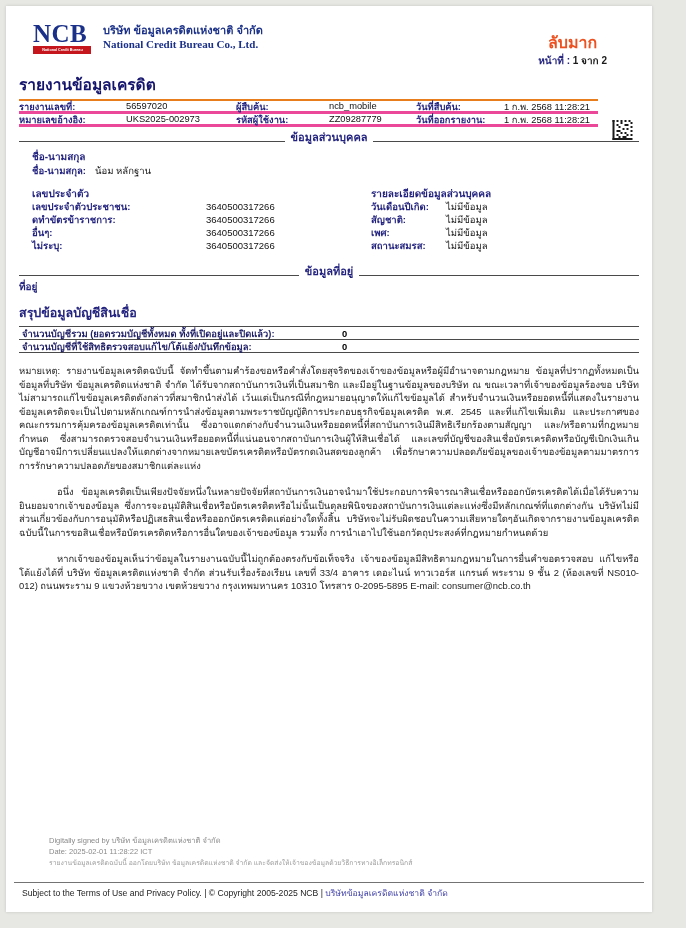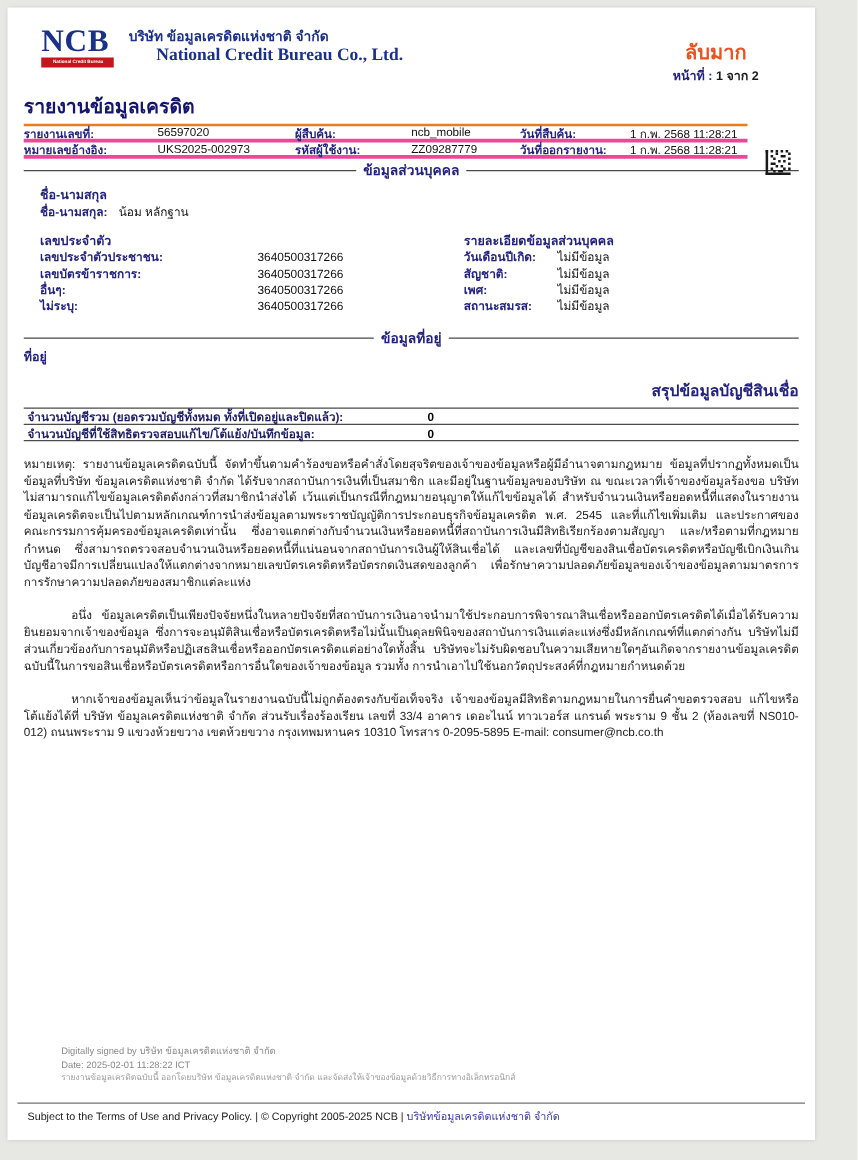--- a/index.html
+++ b/index.html
@@ -28,46 +28,45 @@
     font-weight:bold; font-size:25px; line-height:24px; color:#1b3189; letter-spacing:.5px;
   }
   .logo-bar {
     background:#c4161c; color:#fff; height:8px; width:58px;
     display:flex; align-items:center; justify-content:center; overflow:hidden;
   }
   .logo-bar span { font-size:6px; transform:scale(.62); white-space:nowrap; font-weight:bold; }
   .company { margin-left:8px; margin-top:1px; }
   .company-th { color:#1b3189; font-weight:bold; font-size:11px; line-height:14px; }
   .company-en {
-    color:#1b3189; font-weight:bold; font-size:14px; line-height:15px;
+    color:#1b3189; font-weight:bold; font-size:11px; line-height:15px;
     font-family:"Liberation Serif","DejaVu Serif",serif;
-    margin-left:22px;
   }
   .hdr-right { margin-left:auto; text-align:center; margin-right:32px; margin-top:12px; }
   .classification { color:#ee5120; font-weight:bold; font-size:16px; line-height:17px; }
   .page-info { font-size:10px; font-weight:bold; color:#1a1a1a; margin-top:2px; }
   .page-info .lbl { color:#23237f; }
   
   .title-meta { position:relative; margin-top:4px; }
   .meta-area { margin-right:41px; }
   .report-title { color:#15156e; font-weight:bold; font-size:15.5px; padding-bottom:2px; }
   .orange-rule { border-bottom:2.5px solid #e87d1e; }
   .meta-row {
     display:flex; align-items:center; height:13px; font-size:9.3px;
     border-bottom:3px solid #ec4899;
   }
   .meta-row .l { font-weight:bold; color:#23237f; }
   .meta-row .v { color:#111; }
   .c1{width:107px;} .c2{width:110px;} .c3{width:93px;} .c4{width:87px;} .c5{width:88px;} .c6{flex:1;}
   .dmx { position:absolute; right:6px; top:48px; }
   
-  .sec-hdr { display:flex; align-items:center; margin-top:3px; height:14px; }
+  .sec-hdr { display:flex; align-items:flex-end; margin-top:3px; height:14px; }
   .sec-hdr .line { flex:1; border-bottom:1px solid #4a4a4a; margin-bottom:2px; }
   .sec-hdr .txt { color:#23237f; font-weight:bold; font-size:11px; padding:0 6px; line-height:13px; }
-  .sec-hdr-plain { text-align:right; color:#23237f; font-weight:bold; font-size:12.5px; margin-top:10px; }
+  .sec-hdr-plain { text-align:left; color:#23237f; font-weight:bold; font-size:12.5px; margin-top:10px; }
   
   .indent { padding-left:13px; }
   .fld-hdr { color:#23237f; font-weight:bold; font-size:10px; margin-top:6px; line-height:13px; }
   .fld-row { display:flex; font-size:9.5px; line-height:13px; }
   .fld-row .l { font-weight:bold; color:#23237f; }
   .fld-row .v { color:#111; }
   .name-row { margin-top:1px; }
   .name-row .v { margin-left:9px; }
   .two-col { display:flex; margin-top:10px; }
   .col-left { width:339px; }
@@ -185,21 +184,21 @@
       </div>
 
       <div class="two-col">
         <div class="col-left">
           <div class="fld-hdr" style="margin-top:0">เลขประจำตัว</div>
           <div class="fld-row">
             <span class="l">เลขประจำตัวประชาชน:</span>
             <span class="v">3640500317266</span>
           </div>
           <div class="fld-row">
-            <span class="l">เลขบัตรข้าราชการ:</span>
+            <span class="l">ดทำขัตรข้าราชการ:</span>
             <span class="v">3640500317266</span>
           </div>
           <div class="fld-row">
             <span class="l">อื่นๆ:</span>
             <span class="v">3640500317266</span>
           </div>
           <div class="fld-row">
             <span class="l">ไม่ระบุ:</span>
             <span class="v">3640500317266</span>
           </div>

